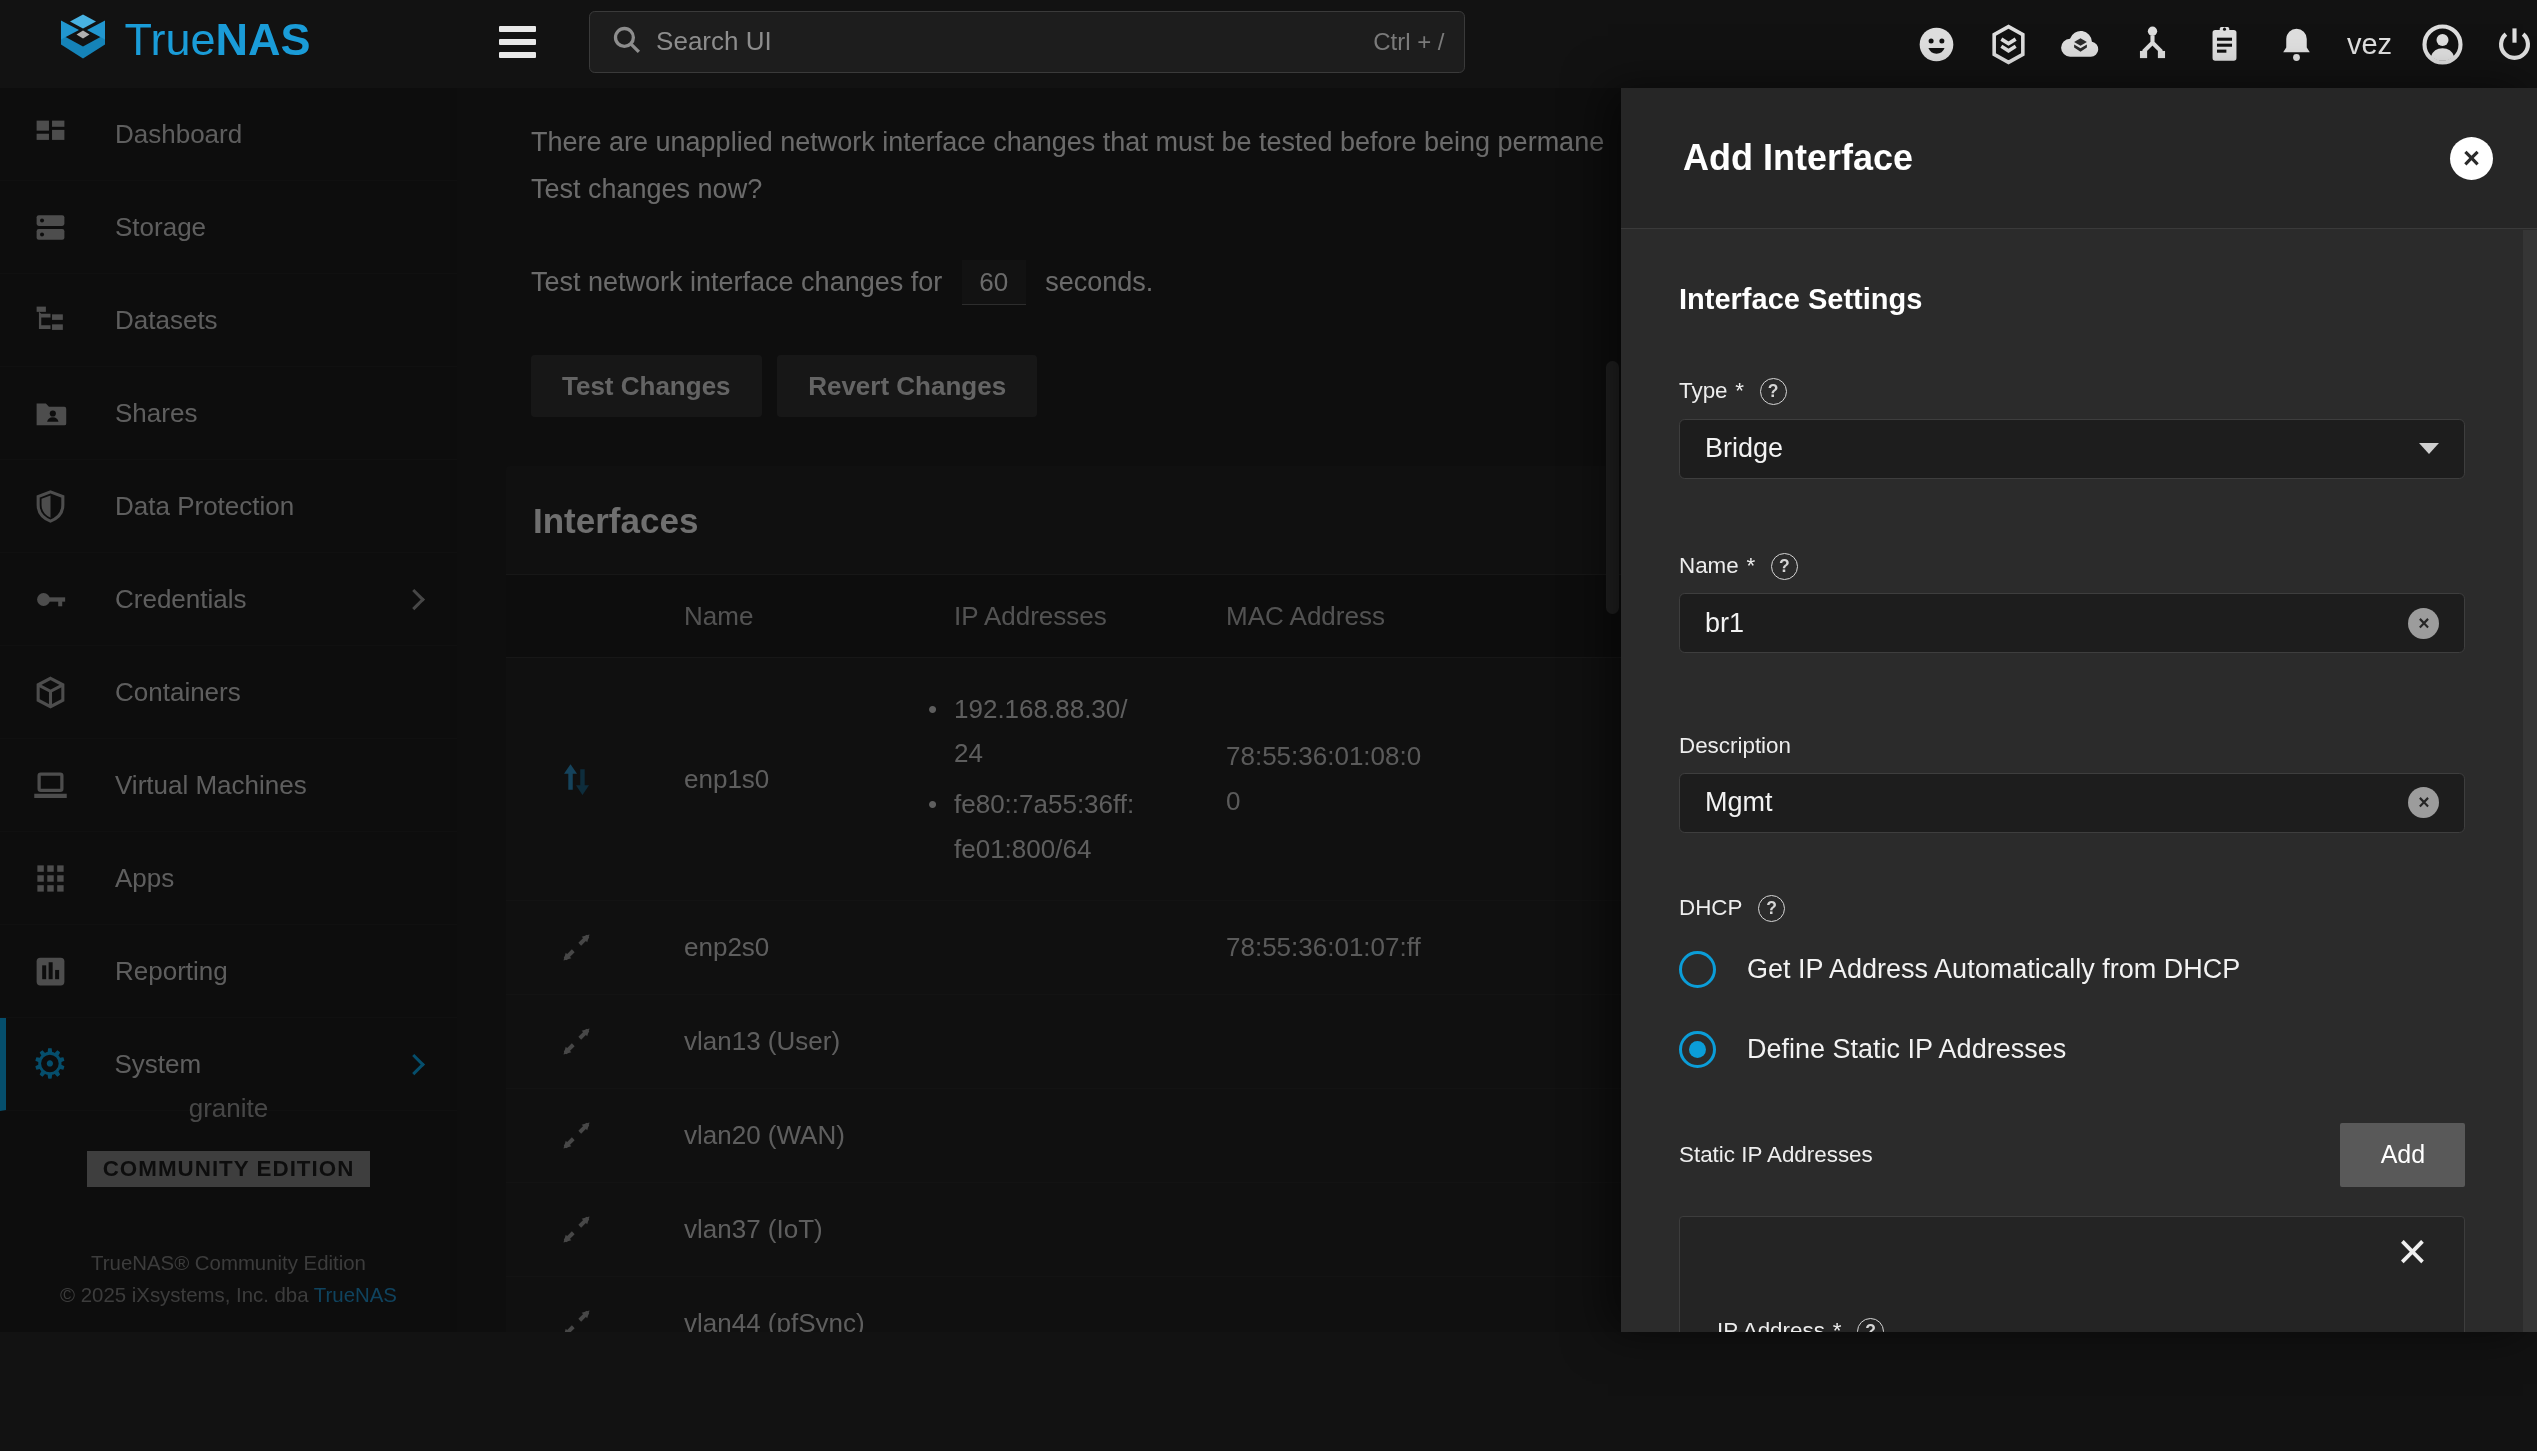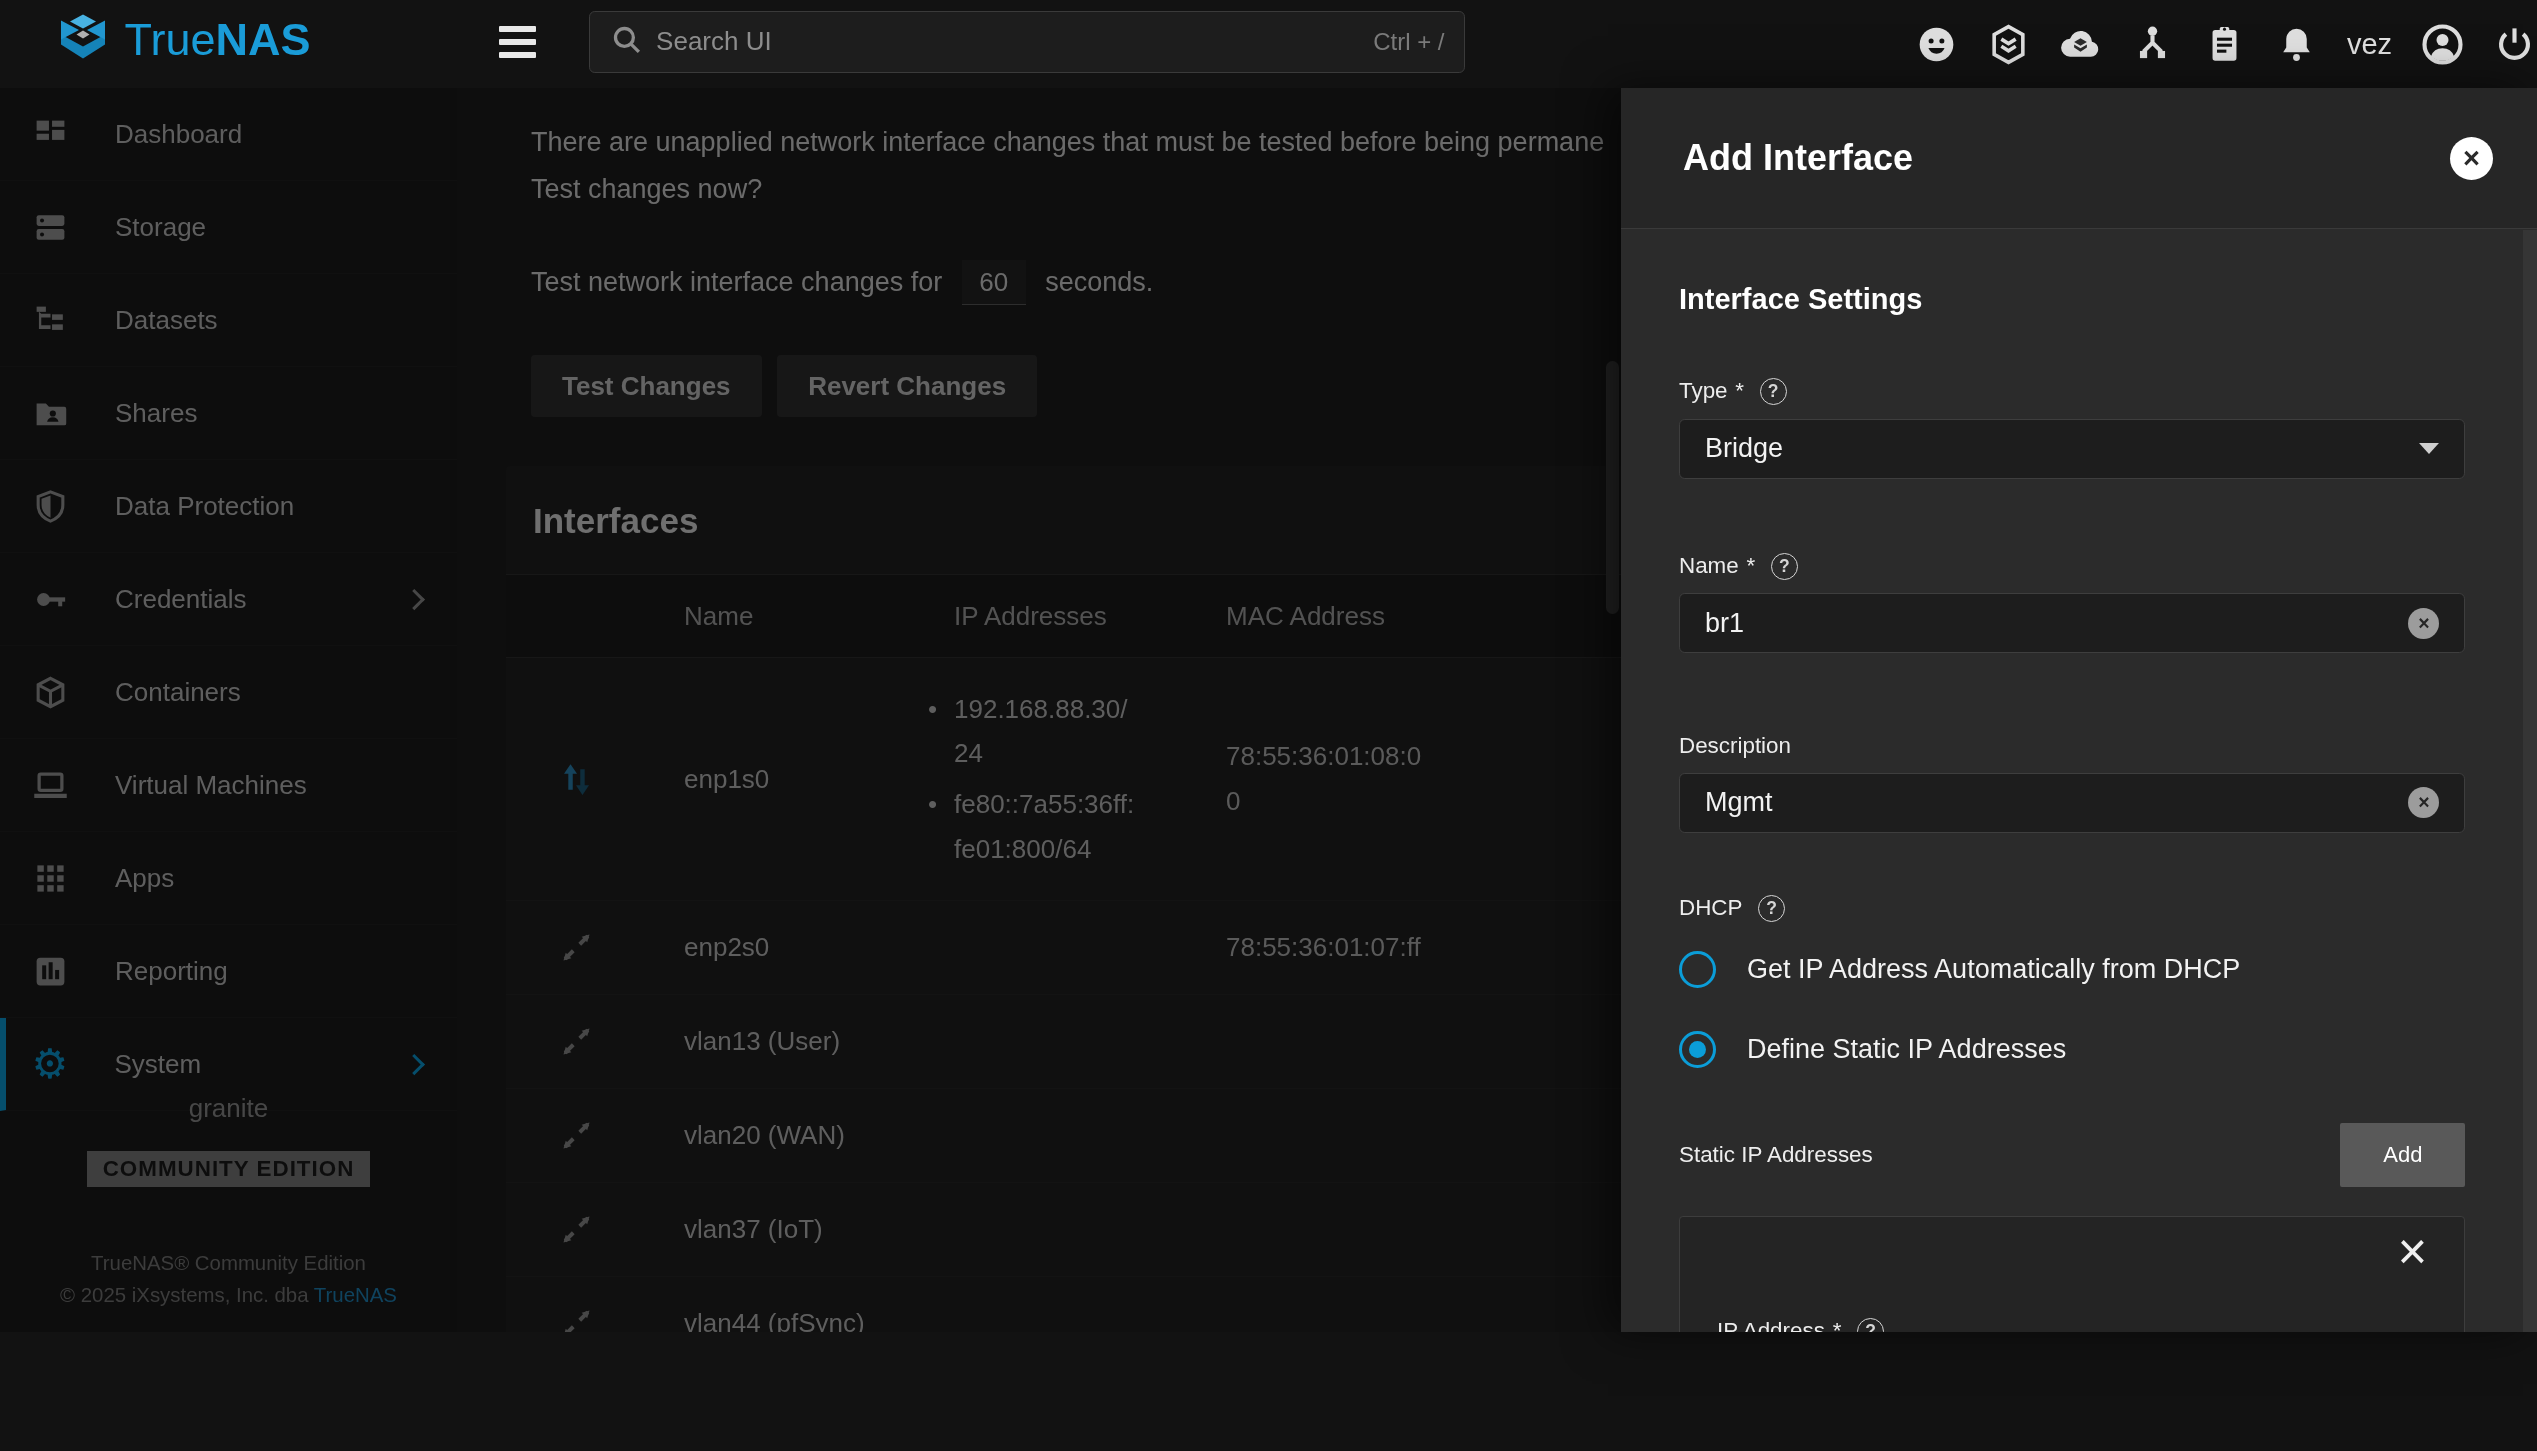--- a/index.html
+++ b/index.html
@@ -105,21 +105,21 @@
            font-size:19.5px; font-weight:700; display:flex; align-items:center; justify-content:center; cursor:pointer; }
   .dhcp-label { margin-top:62px; }
   .radio-row { display:flex; align-items:center; gap:31px; margin-top:29px; cursor:pointer; }
   .radio-row + .radio-row { margin-top:43px; }
   .radio { width:37px; height:37px; min-width:37px; border-radius:50%; border:3.9px solid #0b9dd8;
            display:flex; align-items:center; justify-content:center; }
   .radio .dot { width:17.5px; height:17.5px; border-radius:50%; background:#0b9dd8; }
   .radio-label { color:#f2f2f2; font-size:27px; }
   .static-head { margin-top:55px; display:flex; align-items:center; justify-content:space-between; }
   .static-label { color:#ededed; font-size:22.4px; }
-  .add-btn { width:125px; height:64px; background:#595959; color:#ffffff; font-size:22px;
+  .add-btn { width:125px; height:64px; background:#595959; color:#ffffff; font-size:25px;
              display:flex; align-items:center; justify-content:center; border-radius:1.9px; cursor:pointer; }
   .ip-card { margin-top:29px; background:#242424; border:1.9px solid #3d3d3d; border-radius:3.9px;
              padding:17.5px 37px 58px 37px; position:relative; height:331px; }
   .ip-remove { position:absolute; right:37px; top:9.7px; color:#f0f0f0; font-size:51px; font-weight:400;
                line-height:1; cursor:pointer; }
   .ip-label-row { margin-top:84px; }
   .ip-input-row { display:flex; align-items:center; gap:19.5px; margin-top:24px; }
   .ip-input { flex:1; margin-top:0; cursor:text; }
   .slash { color:#e8e8e8; font-size:31px; }
   .prefix-select { width:103px; margin-top:0; padding:0 35px; }

